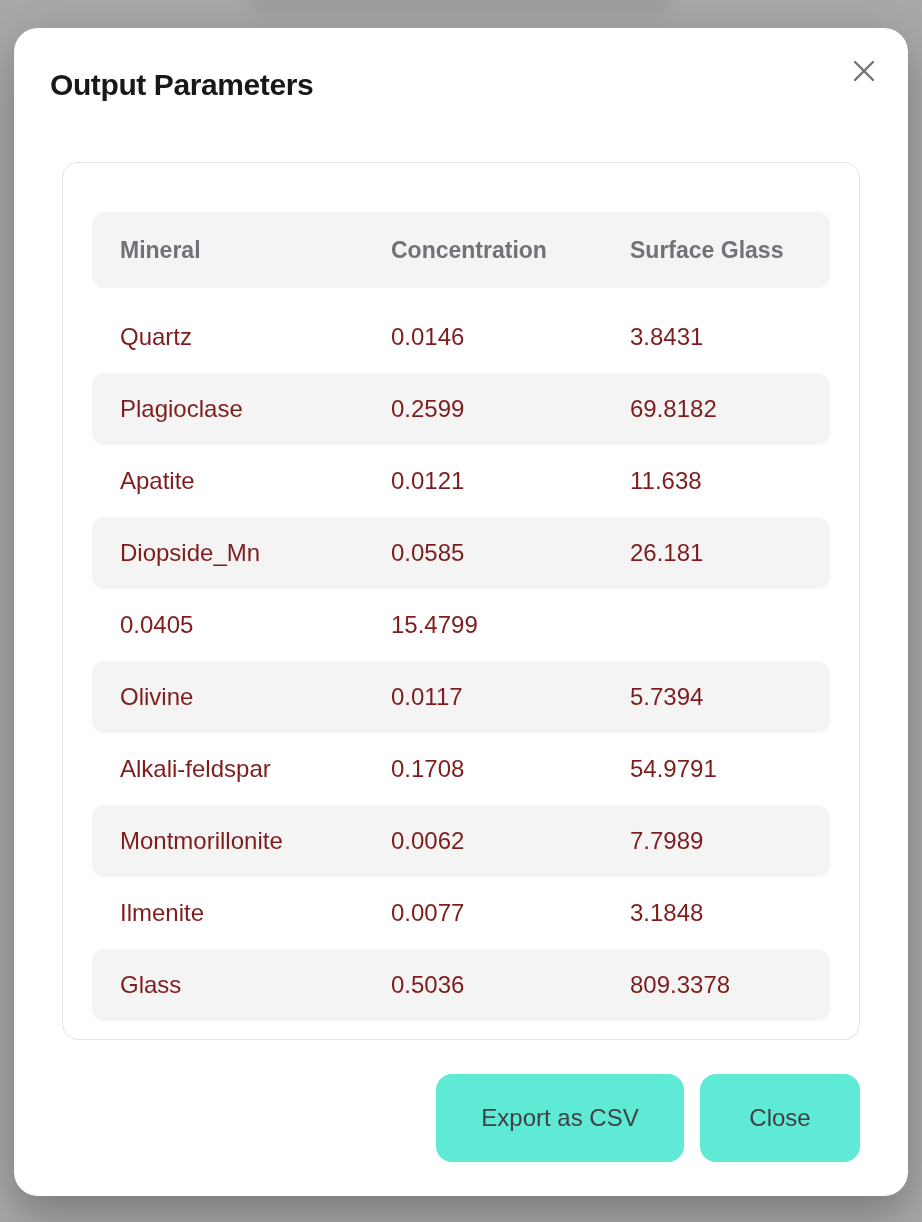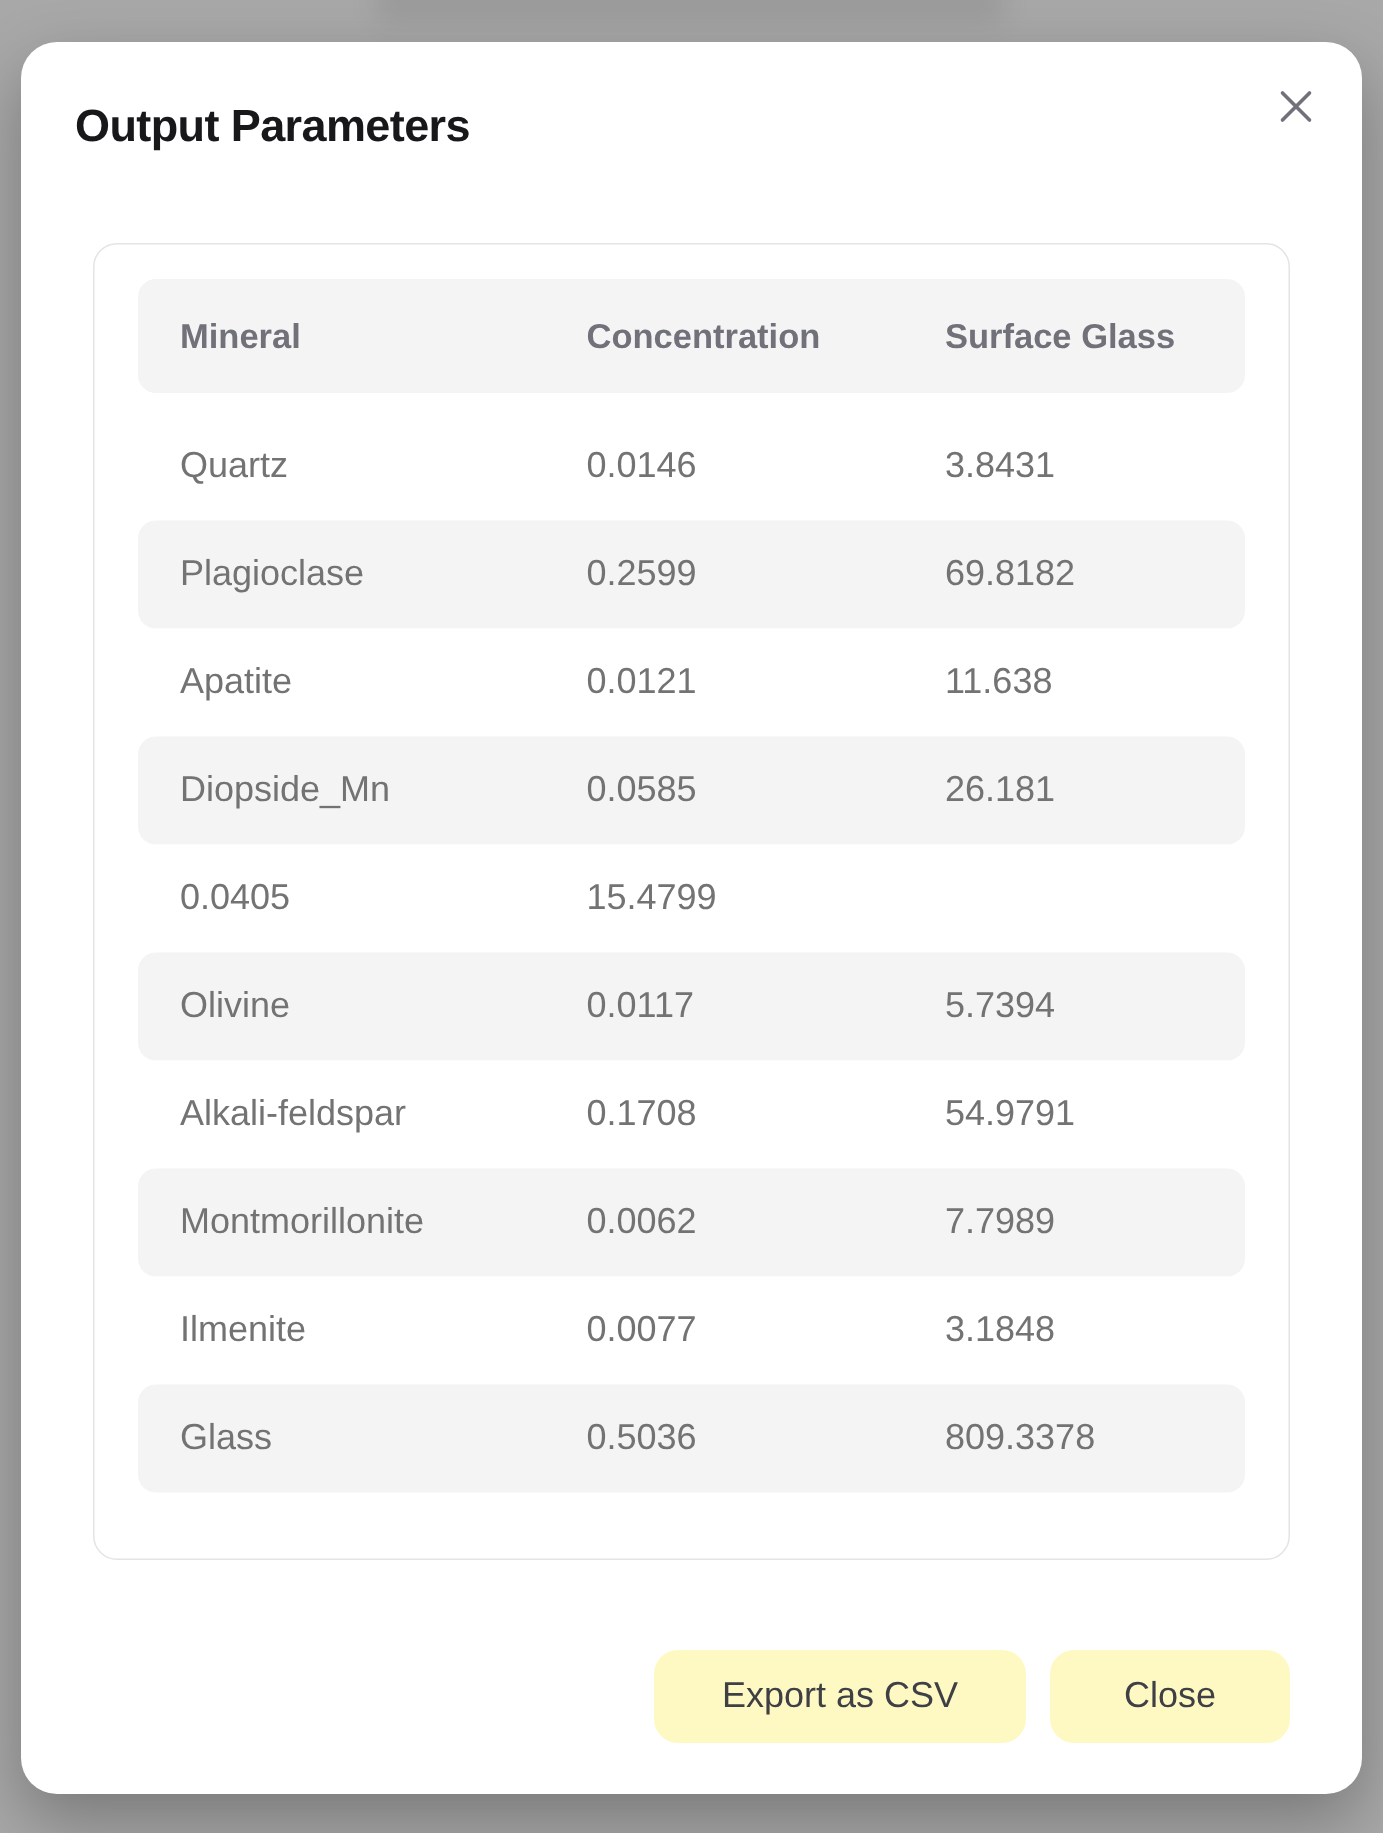--- a/index.html
+++ b/index.html
@@ -47,21 +47,21 @@
     cursor: pointer;
     display: flex; align-items: center; justify-content: center;
   }
   .close-btn svg { display: block; }
   .card {
     position: absolute;
     left: 48px; top: 134px;
     width: 798px; height: 878px;
     border: 1px solid #e4e4e7;
     border-radius: 16px;
-    padding: 23px 29px 34px 29px;
+    padding: 49px 29px 34px 29px;
     background: #ffffff;
   }
   .thead {
     height: 76px;
     background: #f4f4f5;
     border-radius: 12px;
     display: grid;
     grid-template-columns: 271px 239px 1fr;
     align-items: center;
     padding: 0 28px;
@@ -71,36 +71,36 @@
     margin-bottom: 13px;
   }
   .row {
     height: 72px;
     display: grid;
     grid-template-columns: 271px 239px 1fr;
     align-items: center;
     padding: 0 28px;
     font-size: 24px;
     font-weight: 400;
-    color: #737373;
+    color: #7f1d1d;
     background: #ffffff;
     border-radius: 12px;
   }
   .row.alt { background: #f4f4f5; }
   .footer {
     position: absolute;
     right: 48px; bottom: 34px;
     display: flex;
     gap: 16px;
   }
   .btn {
-    height: 62px;
+    height: 88px;
     border: none;
     border-radius: 16px;
-    background: #fef9c3;
+    background: #5eead4;
     color: #3f3f46;
     font-family: "Liberation Sans", sans-serif;
     font-size: 24px;
     font-weight: 400;
     cursor: pointer;
     display: flex; align-items: center; justify-content: center;
   }
   .btn-export { padding: 0 42px; min-width: 248px; }
   .btn-close  { padding: 0 46px; min-width: 160px; }
 </style>

